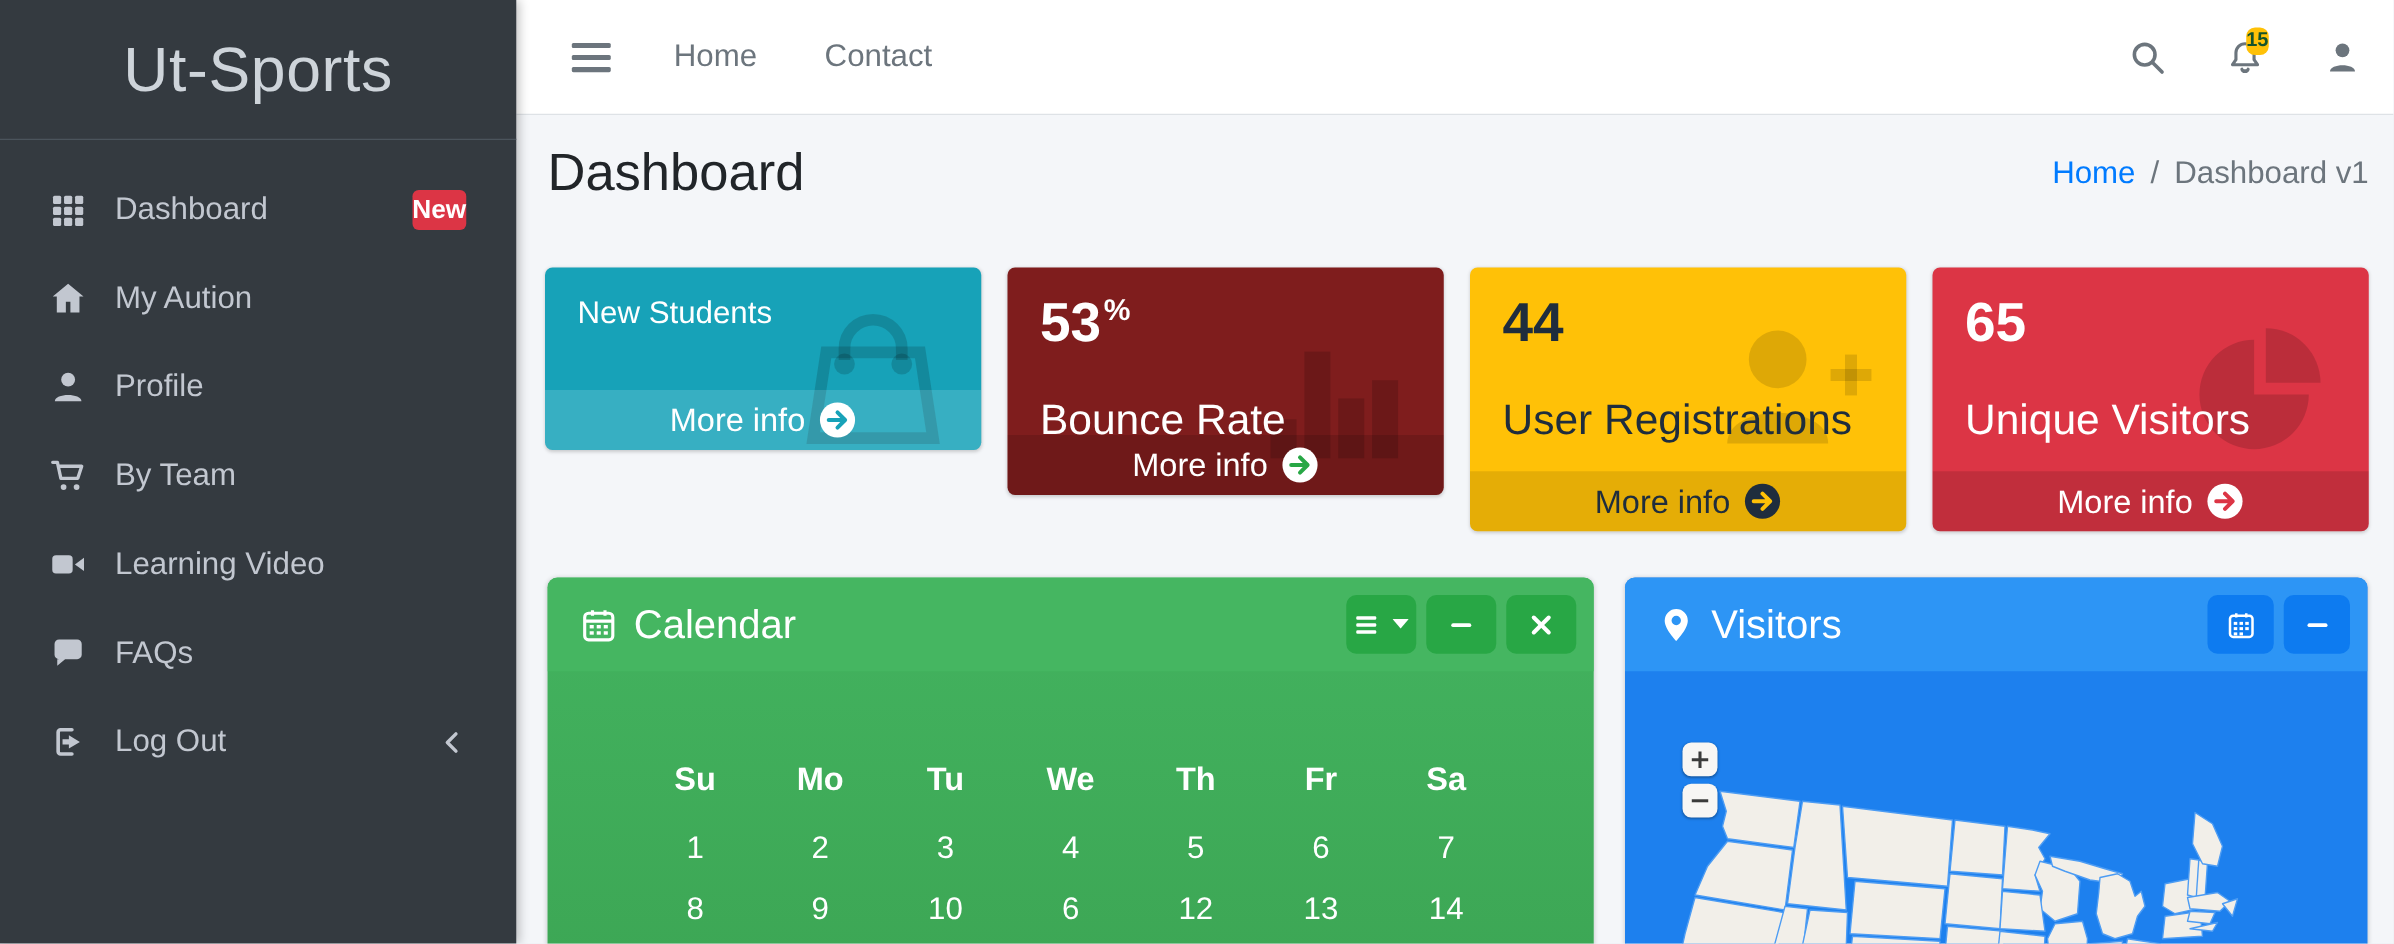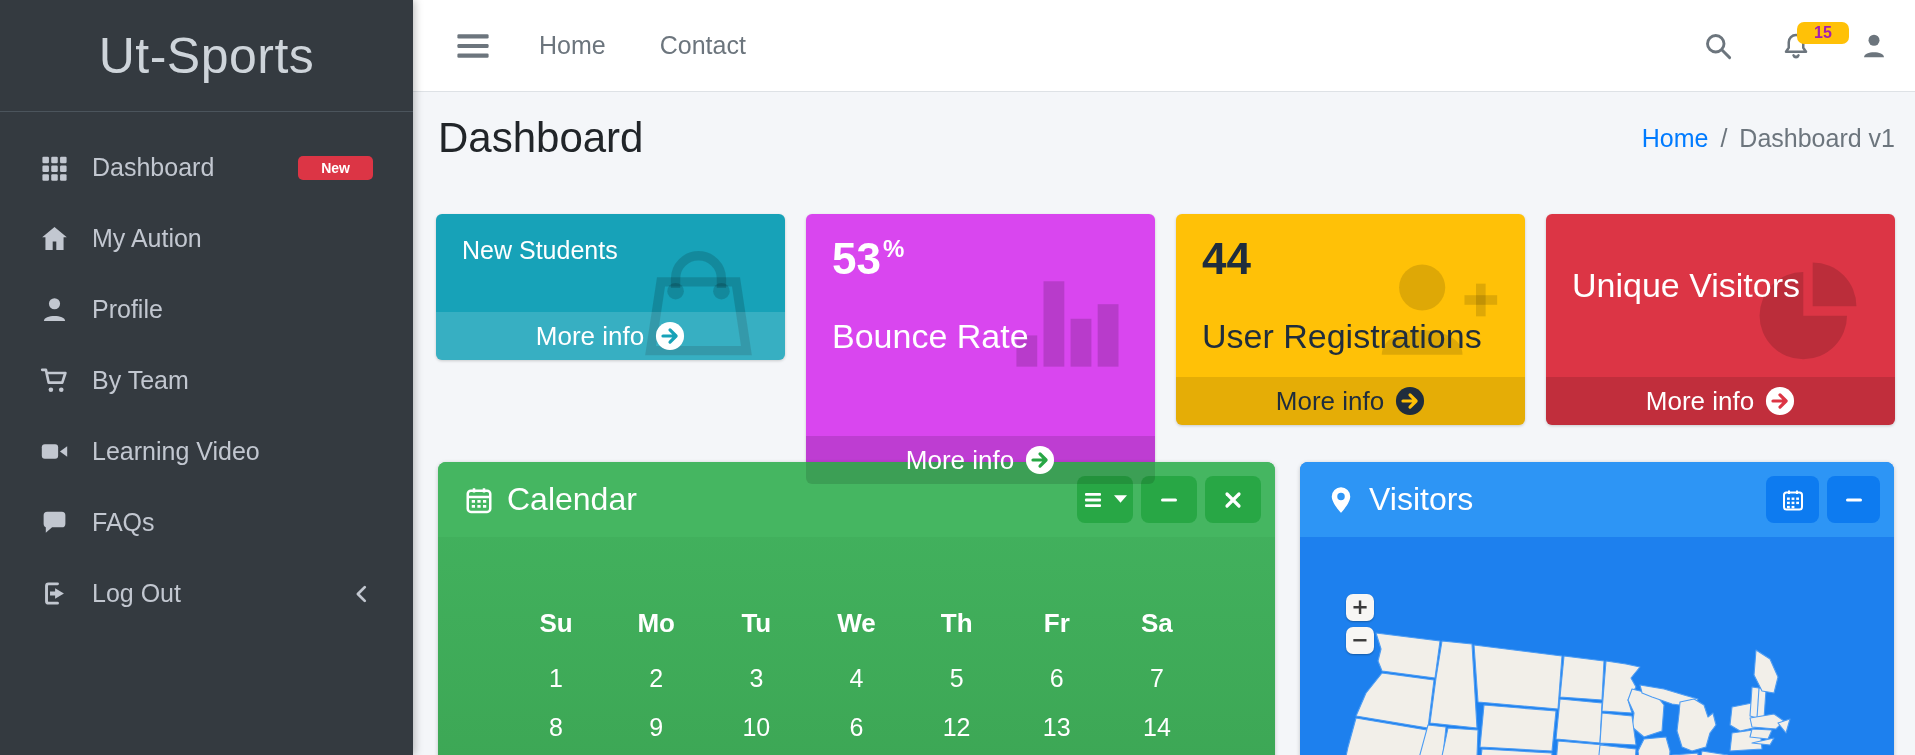--- a/index.html
+++ b/index.html
@@ -8,42 +8,42 @@
     position:relative; width:1915px; height:755px; overflow:hidden;
     background:#f4f6f9; font-family:"Liberation Sans", sans-serif;
   }
   
   .sidebar { position:absolute; left:0; top:0; width:413px; height:755px; background:#343a40; z-index:5; box-shadow:2px 0 8px rgba(0,0,0,.25); }
   .brand { height:112px; display:flex; align-items:center; justify-content:center; color:#ced4da; font-size:50px; font-weight:300; letter-spacing:.5px; border-bottom:1px solid #4b545c; cursor:pointer; }
   .menu { padding-top:20px; }
   .menu-item { display:flex; align-items:center; height:71px; padding:0 40px; color:#c2c7d0; font-size:25px; cursor:pointer; }
   .mi-icon { width:40px; height:30px; margin-right:12px; display:flex; align-items:center; justify-content:flex-start; flex:none; }
   .mi-icon svg { width:29px; height:29px; }
-  .badge-new { margin-left:auto; background:#dc3545; color:#fff; font-size:14px; font-weight:bold; padding:4px 23px; border-radius:5px; }
+  .badge-new { margin-left:auto; background:#dc3545; color:#fff; font-size:21px; font-weight:bold; padding:4px 0; border-radius:5px; }
   .mi-chevron { margin-left:auto; display:flex; }
   .mi-chevron svg { width:22px; height:22px; }
   
   .navbar { position:absolute; left:413px; top:0; right:0; height:92px; background:#fff; border-bottom:1px solid #dee2e6; display:flex; align-items:center; padding:0 26px 0 44px; z-index:4; }
   .hamburger { width:36px; height:30px; color:#6c757d; cursor:pointer; display:flex; align-items:center; }
   .hamburger svg { width:32px; height:26px; }
   .nav-link { color:#6c757d; font-size:25px; margin-left:46px; cursor:pointer; }
   .nav-link + .nav-link { margin-left:54px; }
   .nav-right { margin-left:auto; display:flex; align-items:center; gap:48px; }
   .nav-icon { color:#6c757d; cursor:pointer; display:flex; position:relative; }
   .nav-icon svg { width:30px; height:30px; }
-  .bell-badge { position:absolute; top:-9px; left:16px; background:#ffc107; color:#a21caf; font-size:16px; font-weight:bold; padding:2px 17px; border-radius:7px; }
+  .bell-badge { position:absolute; top:-9px; left:16px; background:#ffc107; color:#14532d; font-size:16px; font-weight:bold; padding:2px 0; border-radius:7px; }
   
   .page-header { position:absolute; left:438px; right:20px; top:114px; display:flex; align-items:center; }
   .page-title { font-size:42px; font-weight:400; color:#212529; }
   .breadcrumb { margin-left:auto; font-size:25px; color:#6c757d; display:flex; gap:12px; align-items:center; }
   .bc-home { color:#007bff; cursor:pointer; }
   
   .small-box { position:absolute; top:214px; width:349px; border-radius:6px; box-shadow:0 1px 3px rgba(0,0,0,.18); color:#fff; overflow:hidden; }
   .sb-1 { left:436px; height:146px; background:#17a2b8; }
-  .sb-2 { left:806px; height:270px; background:#d946ef; }
+  .sb-2 { left:806px; height:182px; background:#7f1d1d; }
   .sb-3 { left:1176px; height:211px; background:#ffc107; color:#1f2d3d; }
   .sb-4 { left:1546px; height:211px; background:#dc3545; }
   .sb-inner { position:relative; padding:20px 26px; z-index:2; }
   .sb-num { font-size:44px; font-weight:700; line-height:1.15; }
   .sb-sup { font-size:24px; font-weight:700; position:relative; top:-17px; margin-left:2px; }
   .sb-label { font-size:34px; margin-top:32px; }
   .sb-1 .sb-label { margin-top:2px; }
   .sb-icon { position:absolute; right:24px; top:36px; color:rgba(0,0,0,.15); z-index:1; }
   .sb-icon svg { width:125px; height:125px; }
   .sb-1 .sb-icon { top:22px; }
@@ -293,20 +293,21 @@
   </div>
 
   <div class="small-box sb-4">
     <span class="sb-icon">
       <svg viewBox="0 0 120 120" fill="currentColor">
           <path d="M55 21a42 42 0 1 0 42 42H55z"></path>
           <path d="M64 12a42 42 0 0 1 42 42H64z"></path>
         </svg>
     </span>
     <div class="sb-inner">
+      <div class="sb-num"><span>65</span></div>
       <div class="sb-label">Unique Visitors</div>
     </div>
     <div class="sb-footer">
       <span>More info</span>
       <span class="mi-arrow">
         <svg viewBox="0 0 32 32">
             <circle cx="16" cy="16" r="15" fill="#ffffff"></circle>
             <path d="M8.5 16h13M16 9.5 22.5 16 16 22.5" fill="none" stroke="#dc3545" stroke-width="3.4" stroke-linecap="round" stroke-linejoin="round"></path>
           </svg>
       </span>

